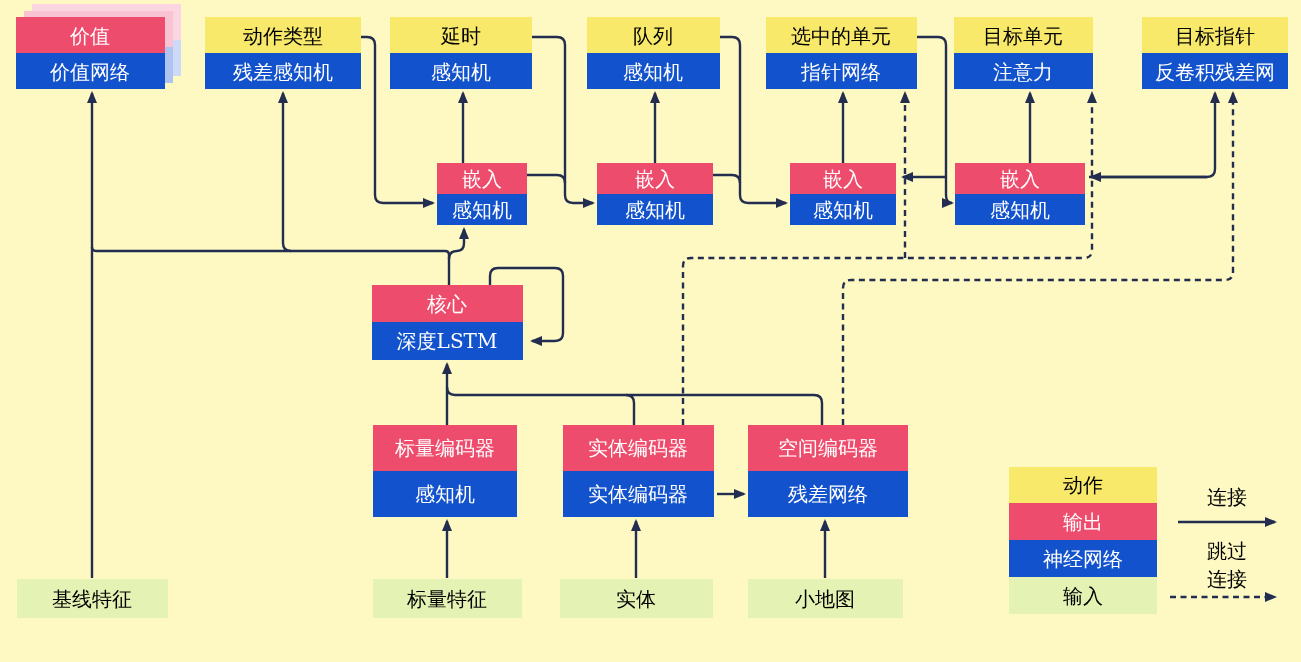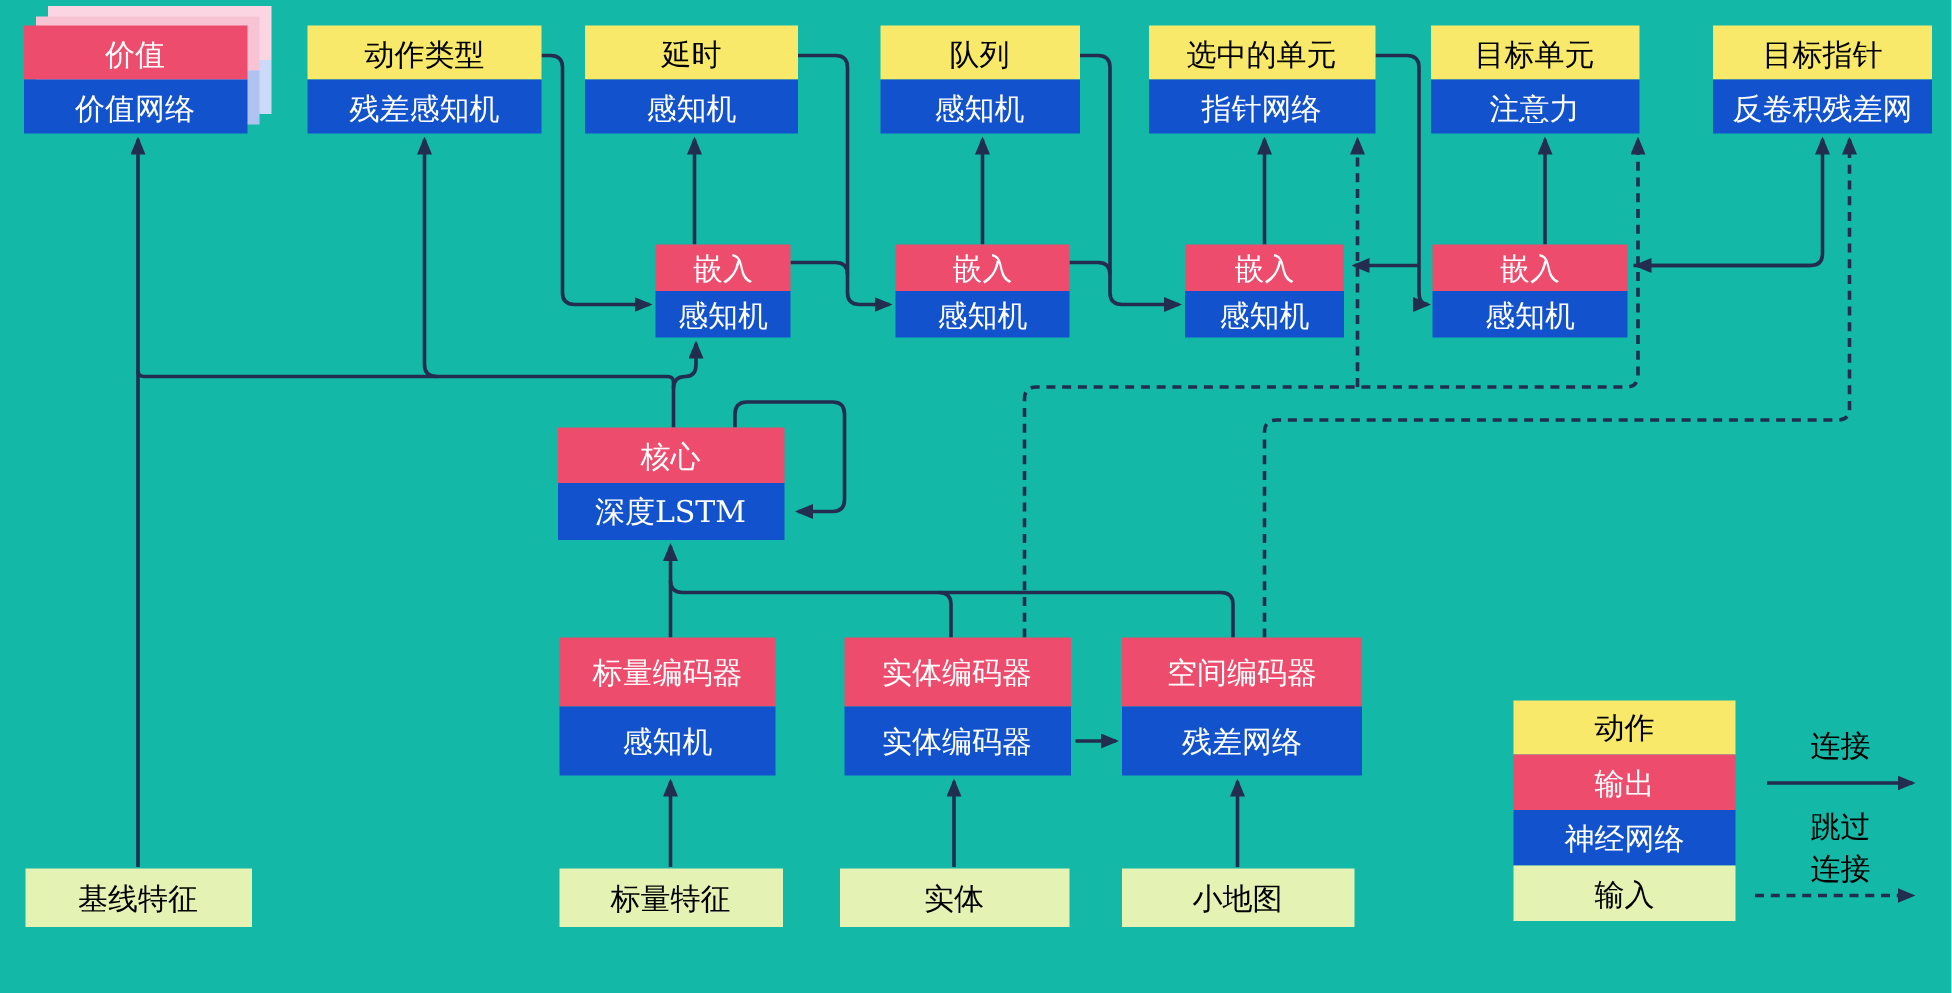--- a/index.html
+++ b/index.html
@@ -1,16 +1,16 @@
 <!DOCTYPE html>
 <html><head>
 <meta charset="utf-8">
 <style>
   html,body{margin:0;padding:0;background:#ffffff;}
-  .stage{width:1301px;height:662px;position:relative;background:#14b8a6;overflow:hidden;}
+  .stage{width:1301px;height:662px;position:relative;background:#fef9c3;overflow:hidden;}
   svg{display:block;}
   text{font-family:"DejaVu Serif","Liberation Serif",serif;font-size:20px;}
   .wt{fill:#ffffff;}
   .bt{fill:#000000;}
   .edge{fill:none;stroke:#222d4f;stroke-width:2.4;}
   .edge-dashed{fill:none;stroke:#222d4f;stroke-width:2.4;stroke-dasharray:6 4.5;}
 </style>
 </head>
 <body>
 

